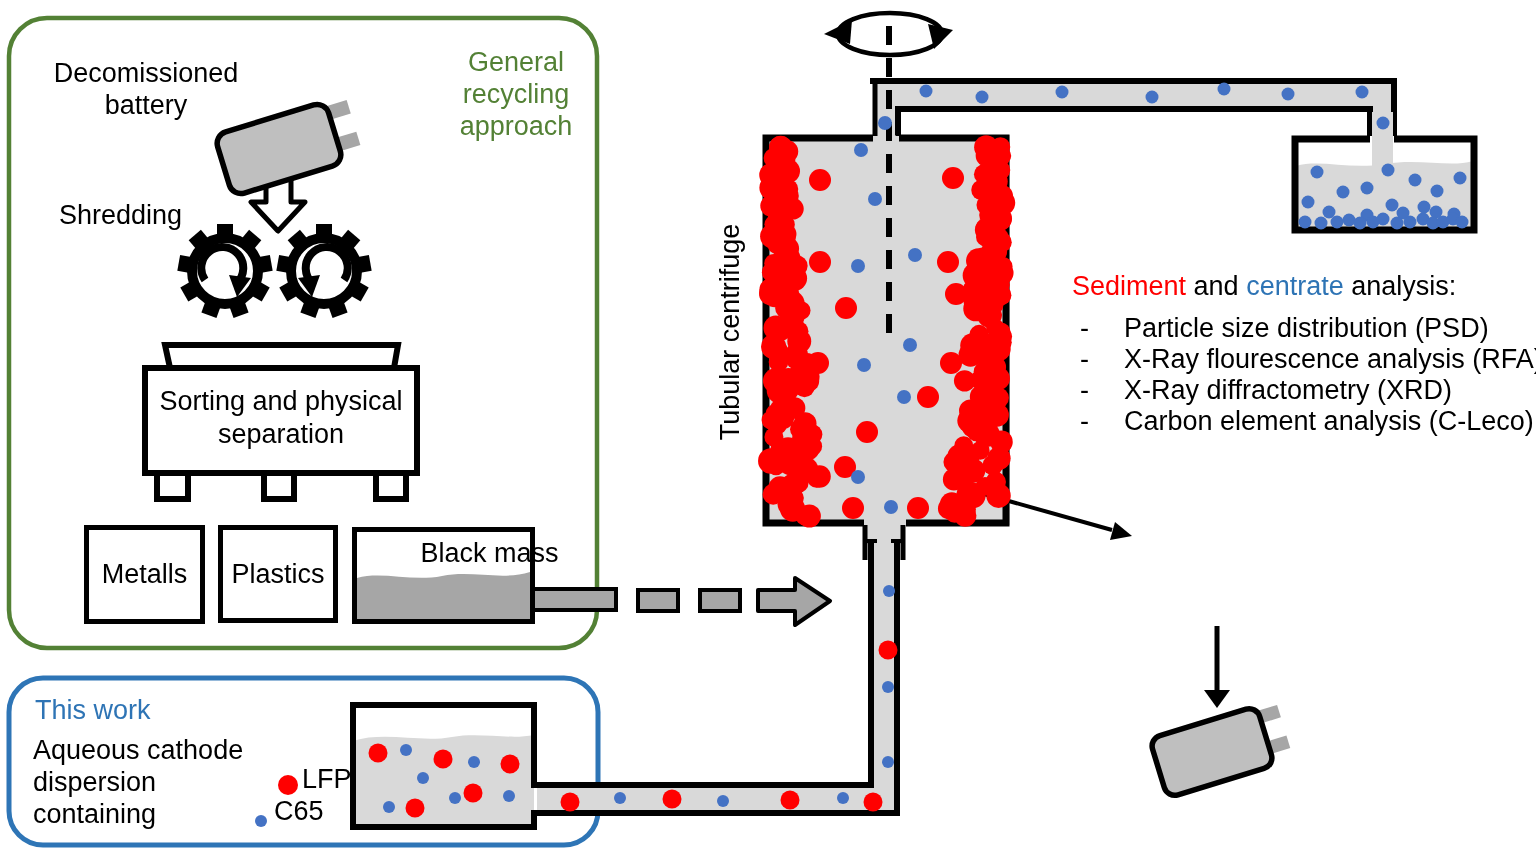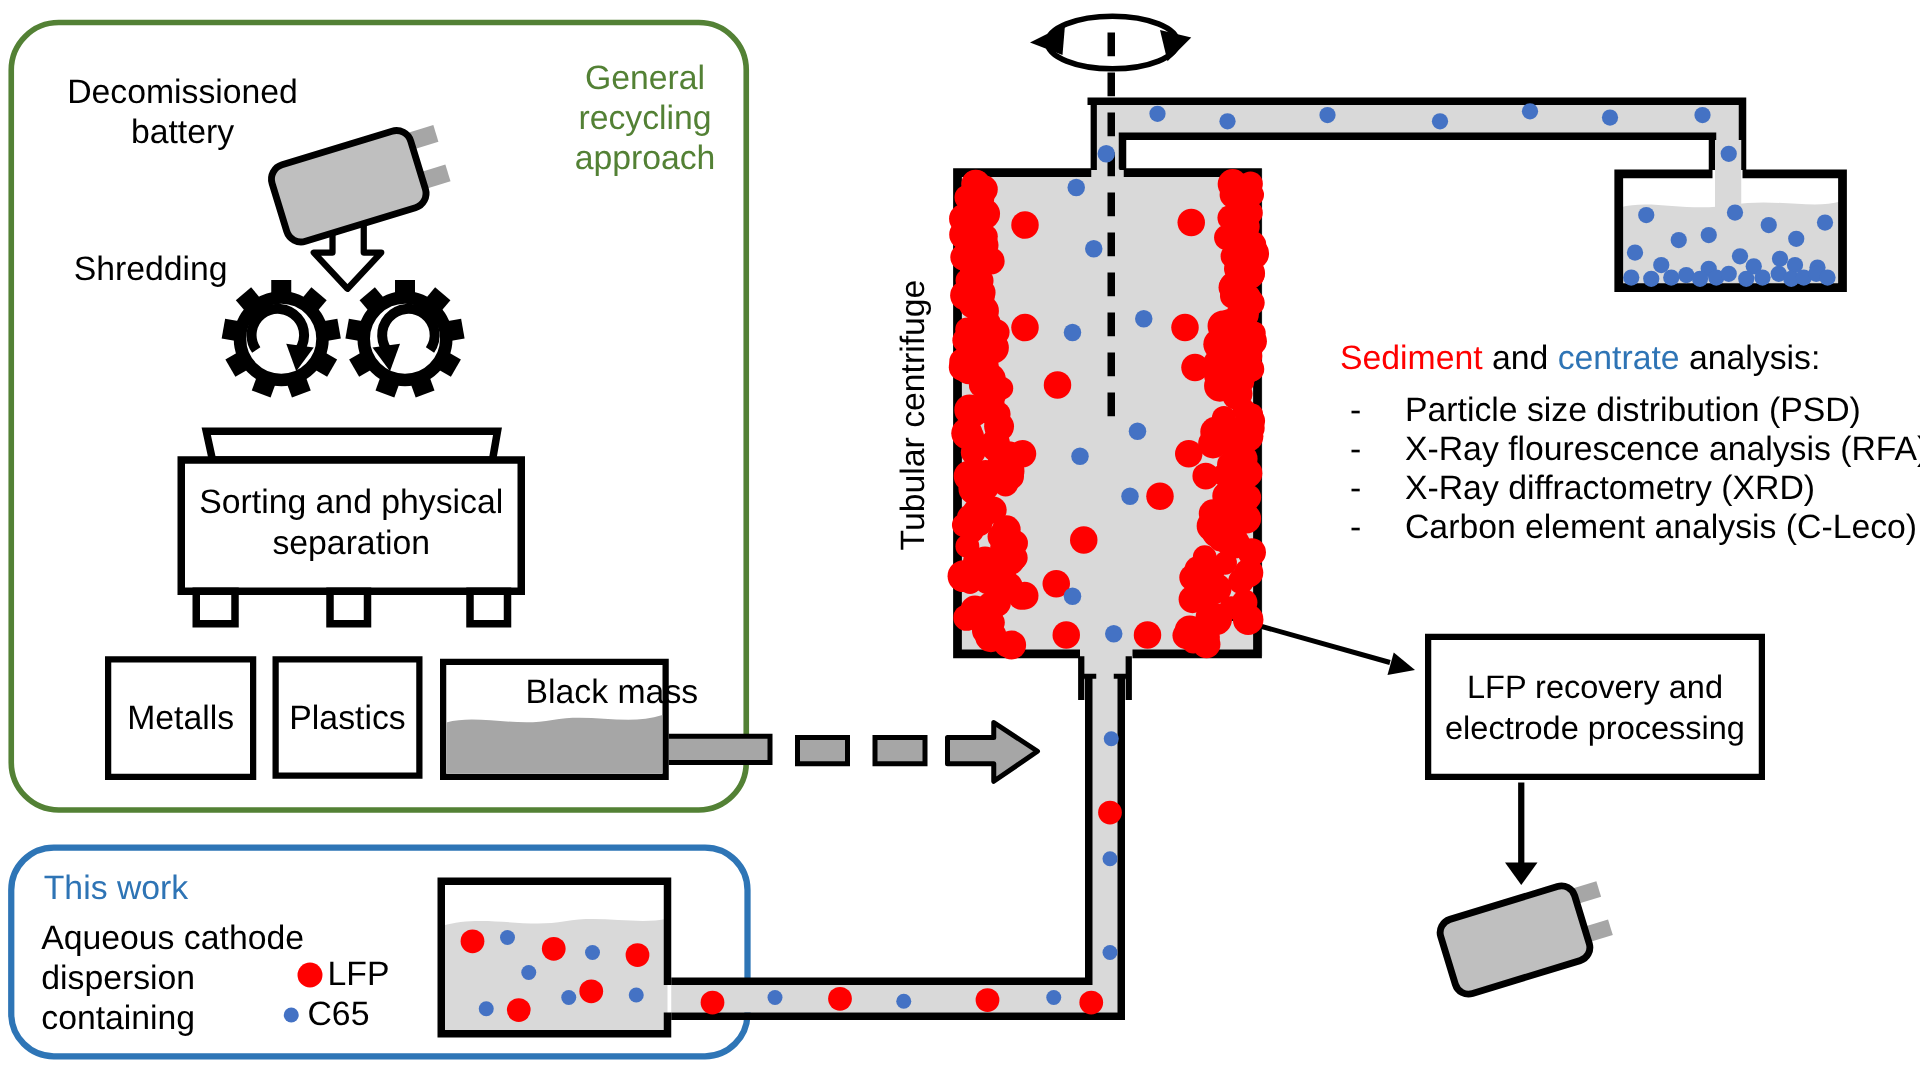--- a/index.html
+++ b/index.html
@@ -7,21 +7,21 @@
          font-family:"Liberation Sans",sans-serif;color:#000;}
   #scene{position:absolute;left:0;top:0;}
   .txt{position:absolute;font-size:27px;line-height:32px;white-space:normal;}
   .center{text-align:center;}
   .green{color:var(--green);}
   .bluetxt{color:var(--blue-text);}
   .redtxt{color:var(--red);}
   .blue2txt{color:var(--blue-text);}
   .outbox{position:absolute;border:5px solid #000;background:#fff;box-sizing:border-box;}
   .flexc{display:flex;align-items:center;justify-content:center;text-align:center;}
-  .legend-row{position:absolute;display:flex;align-items:center;}
+  .legend-row{position:absolute;display:flex;align-items:flex-end;margin-left:40px;}
   .dot{border-radius:50%;display:inline-block;flex:0 0 auto;}
   .vert{transform:rotate(-90deg);transform-origin:center center;}
   .an-row{display:flex;}
   .an-dash{width:44px;flex:0 0 auto;}
   #analysis-list{position:absolute;left:1080px;top:313px;font-size:27px;line-height:31px;width:470px;}
   #analysis-title{position:absolute;left:1072px;top:271px;font-size:27px;white-space:nowrap;}
   svg .oln{fill:none;stroke:#000;}
 </style>
 </head>
 <body>
@@ -516,21 +516,21 @@
   <div style="position:absolute;left:0;top:6px;width:173px;text-align:center;font-size:27px;margin-left:46px;">Black mass</div>
 </div>
 
 <div class="txt bluetxt" style="left:35px;top:694px;">This work</div>
 <div class="txt" style="left:33px;top:734px;width:218px;">Aqueous cathode dispersion containing</div>
 
 <div class="legend-row" style="left:238px;top:764px;">
   <span class="dot" style="width:20px;height:20px;background:var(--red);"></span>
   <span style="font-size:27px;margin-left:4px;">LFP</span>
 </div>
-<div class="legend-row" style="left:227px;top:796px;">
+<div class="legend-row" style="left:215px;top:796px;">
   <span class="dot" style="width:12px;height:12px;background:var(--dot-blue);"></span>
   <span style="font-size:27px;margin-left:7px;">C65</span>
 </div>
 
 <div class="txt center vert" style="left:620px;top:316px;width:220px;white-space:nowrap;">Tubular centrifuge</div>
 
 <div id="analysis-title">
   <span class="redtxt">Sediment</span><span> and </span><span class="blue2txt">centrate</span><span> analysis:</span>
 </div>
 
@@ -546,18 +546,15 @@
   <div class="an-row">
     <span class="an-dash">-</span>
     <span>X-Ray diffractometry (XRD)</span>
   </div>
   <div class="an-row">
     <span class="an-dash">-</span>
     <span>Carbon element analysis (C-Leco)</span>
   </div>
 </div>
 
-<div class="outbox flexc" style="left:1140px;top:507px;width:272px;height:117px;font-size:26px;line-height:33px;">
-  <span style="display:block;width:250px;">LFP recovery and electrode processing</span>
-</div>
 
 
 </div>
 
 </body></html>

